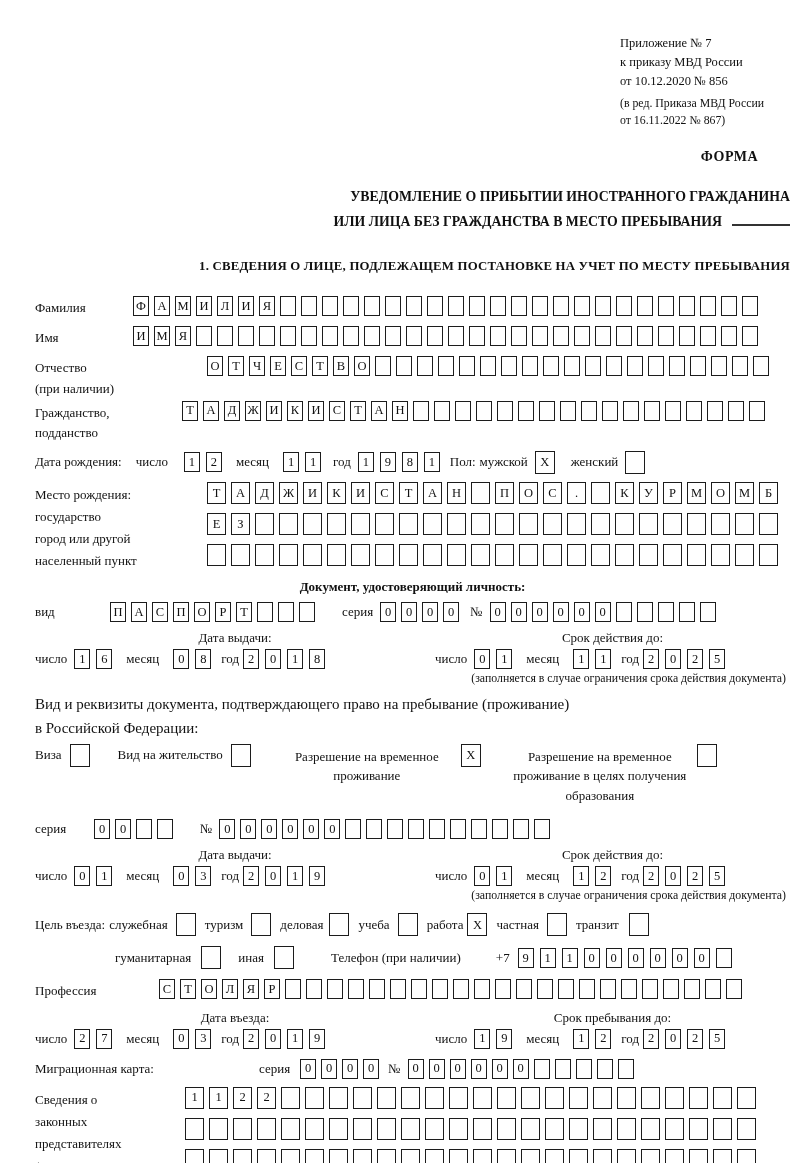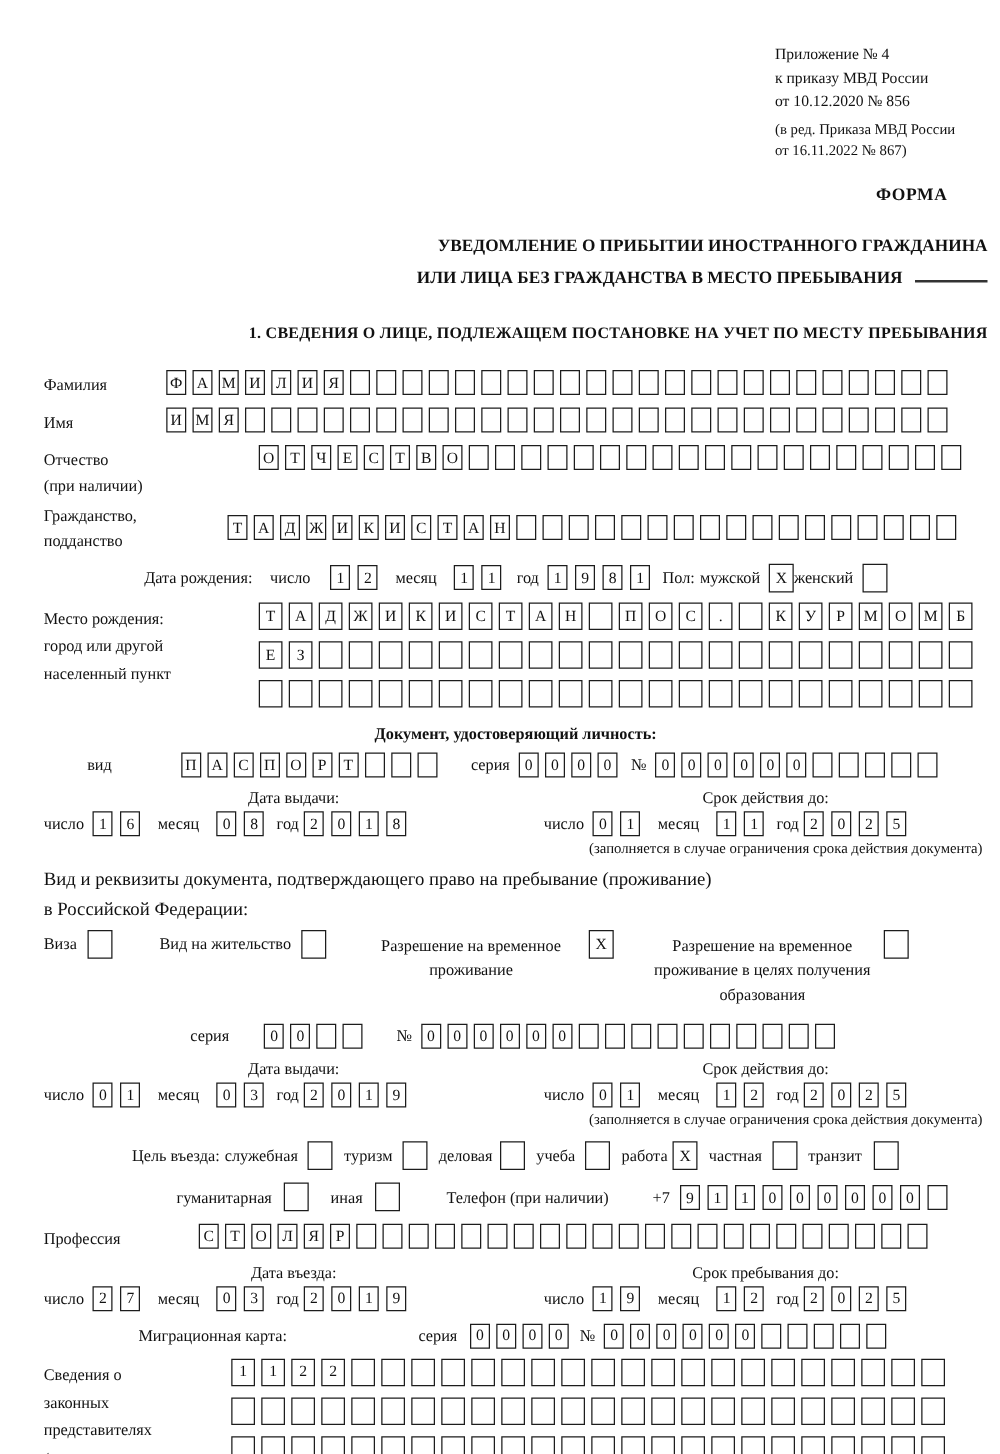--- a/index.html
+++ b/index.html
@@ -24,21 +24,21 @@
   .w172{width:172px;}
   .w124{width:124px;}
   .cells{display:flex;flex-wrap:nowrap;}
   .cell{box-sizing:border-box;flex:0 0 auto;width:16px;height:20px;border:1.6px solid #1c1c1c;margin-right:5px;display:flex;align-items:center;justify-content:center;font-size:12.5px;line-height:1;}
   .cells.wide .cell{width:19px;height:22px;}
   .cells.date .cell{margin-right:6px;}
   .cells.cb .cell{width:20px;height:23px;margin-right:0;}
   .stack > .cells{margin-bottom:9px;}
 
   
-  .inline-row{display:flex;align-items:center;flex-wrap:nowrap;font-size:13px;margin-bottom:8px;justify-content:center;}
+  .inline-row{display:flex;align-items:center;flex-wrap:nowrap;font-size:13px;margin-bottom:8px;}
   .inline-row > *{flex:0 0 auto;}
   .lbl{margin-right:7px;}
 
   
   .dates-block{display:flex;margin-bottom:2px;}
   .dates-col{display:flex;flex-direction:column;}
   .dates-col.left{width:400px;}
   .dates-col.right{width:355px;}
   .dates-heading{text-align:center;font-size:13px;margin-bottom:3px;}
   .date-line{display:flex;align-items:center;font-size:13px;}
@@ -56,21 +56,21 @@
   .purpose .opt-label{margin-right:6px;}
 
   .center-heading{font-weight:bold;font-size:13px;text-align:center;margin:4px 0 7px 0;}
 </style>
 </head>
 <body>
 
 <div class="page">
 
   <div class="appendix">
-    <div>Приложение № 4</div>
+    <div>Приложение № 7</div>
     <div>к приказу МВД России</div>
     <div>от 10.12.2020 № 856</div>
   </div>
   <div class="edition">
     <div>(в ред. Приказа МВД России</div>
     <div>от 16.11.2022 № 867)</div>
   </div>
   <div class="form-label">ФОРМА</div>
 
   <div class="title">
@@ -181,21 +181,21 @@
         <span class="cell"></span>
         <span class="cell"></span>
         <span class="cell"></span>
         <span class="cell"></span>
         <span class="cell"></span>
         <span class="cell"></span>
         <span class="cell"></span>
       </div>
   </div>
 
-  <div class="form-row" style="margin-top:-6px;align-items:center;">
+  <div class="form-row" style="margin-top:-6px;">
     <div class="flabel w147">
       <div>Гражданство,</div>
       <div>подданство</div>
     </div>
     <div class="cells">
         <span class="cell">Т</span>
         <span class="cell">А</span>
         <span class="cell">Д</span>
         <span class="cell">Ж</span>
         <span class="cell">И</span>
@@ -242,29 +242,30 @@
         <span class="cell">1</span>
         <span class="cell">9</span>
         <span class="cell">8</span>
         <span class="cell">1</span>
       </span>
     <span class="lbl" style="margin-left:4px;margin-right:4px;">Пол:</span>
     <span class="lbl">мужской</span>
     <span class="cells cb">
         <span class="cell">X</span>
       </span>
-    <span class="lbl" style="">женский</span>
+    <span class="lbl" style="margin-left:16px;">женский</span>
     <span class="cells cb">
         <span class="cell"></span>
       </span>
   </div>
 
   <div class="form-row" style="margin-top:6px;margin-bottom:2px;">
     <div class="flabel w172" style="line-height:1.7;">
       <div>Место рождения:</div>
+      <div>государство</div>
       <div>город или другой</div>
       <div>населенный пункт</div>
     </div>
     <div class="stack">
       <div class="cells wide">
           <span class="cell">Т</span>
           <span class="cell">А</span>
           <span class="cell">Д</span>
           <span class="cell">Ж</span>
           <span class="cell">И</span>
@@ -433,21 +434,21 @@
   <div class="intro">Вид и реквизиты документа, подтверждающего право на пребывание (проживание)</div>
   <div class="intro">в Российской Федерации:</div>
 
   <div class="options-row">
     <div class="opt">
       <span class="opt-label">Виза</span>
       <span class="cells cb">
           <span class="cell"></span>
         </span>
     </div>
-    <div class="opt" style="margin-left:24px;text-align:center;">
+    <div class="opt" style="margin-left:14px;text-align:center;">
       <span class="opt-label">Вид на жительство</span>
       <span class="cells cb">
           <span class="cell"></span>
         </span>
     </div>
     <div class="opt opt-wide" style="margin-left:16px;">
       <span class="opt-label">Разрешение на временное проживание</span>
       <span class="cells cb">
           <span class="cell">X</span>
         </span>

